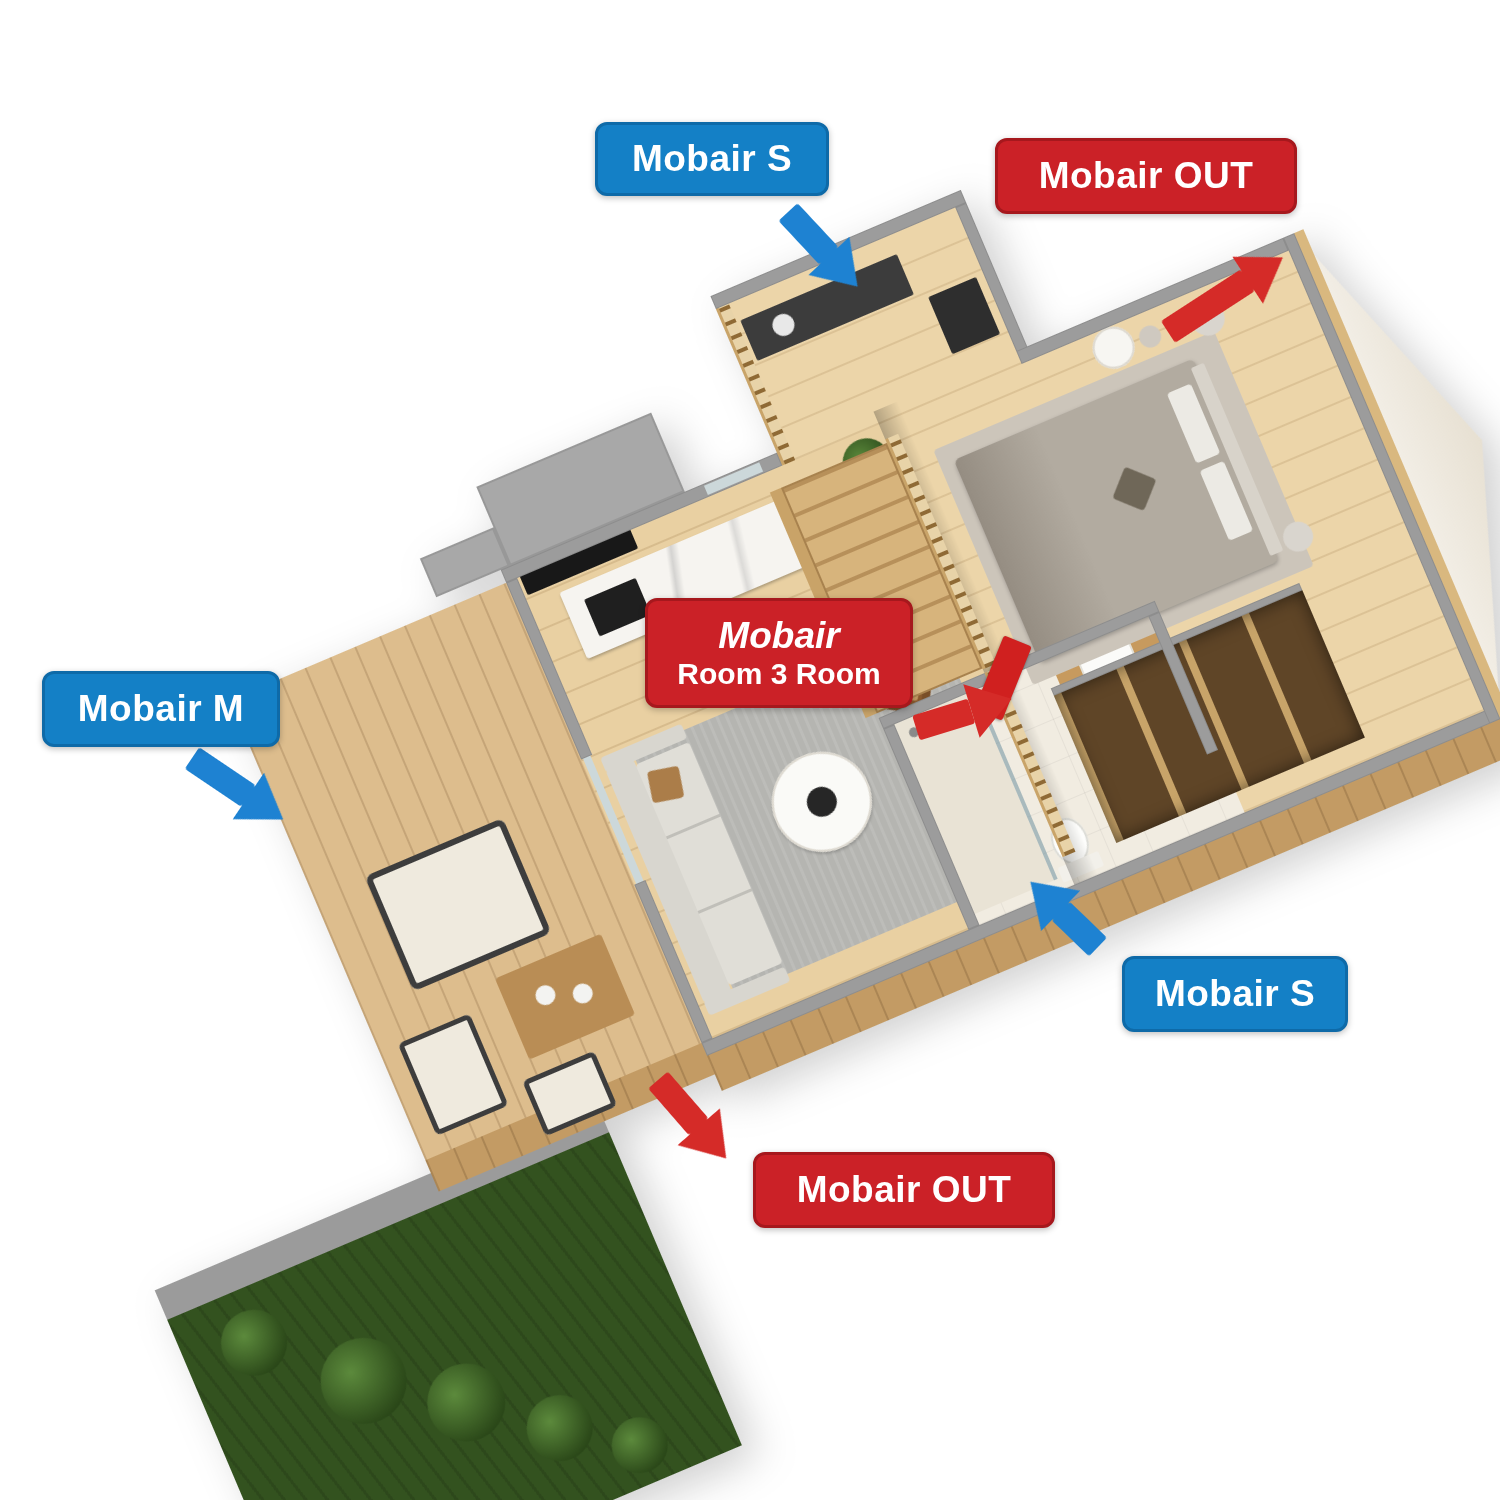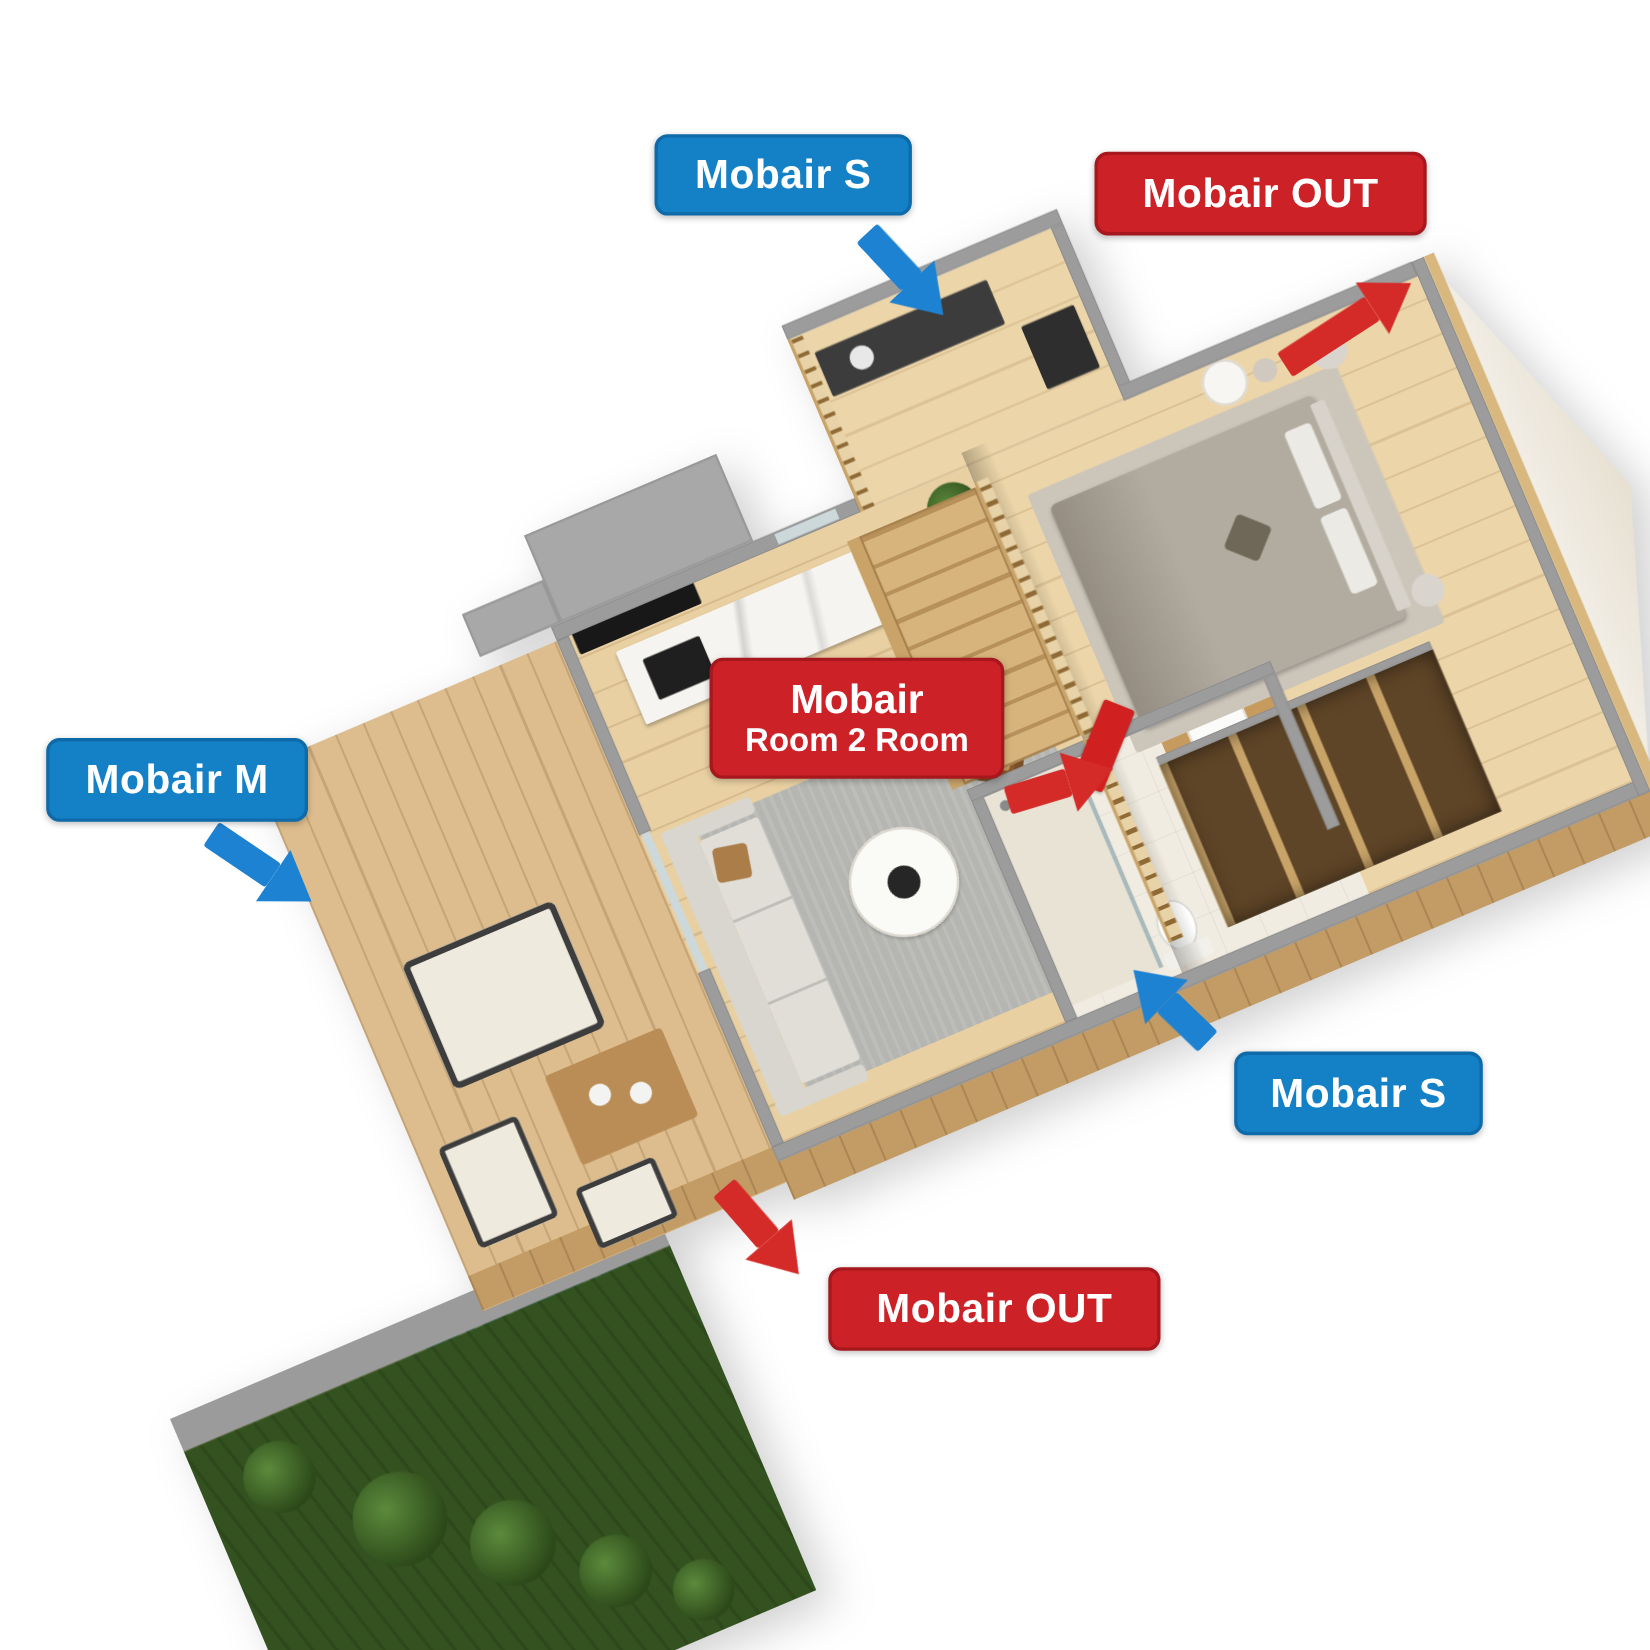--- a/index.html
+++ b/index.html
@@ -39,21 +39,21 @@
   .wardrobe{background:#5f4527;background-image:repeating-linear-gradient(90deg, #c8a469 0 8px, transparent 8px 68px);box-shadow:inset 0 0 18px rgba(0,0,0,0.55);}
   
   .badge{
     position:absolute;display:flex;flex-direction:column;align-items:center;justify-content:center;
     color:#fff;font-weight:bold;text-align:center;border-radius:12px;
     border:3px solid transparent;box-shadow:0 2px 6px rgba(0,0,0,0.25);
     z-index:10;line-height:1.1;
   }
   .badge.blue{background:var(--badge-blue);border-color:var(--badge-blue-border);}
   .badge.red{background:var(--badge-red);border-color:var(--badge-red-border);}
-  .badge .l1{font-size:37px;}
+  .badge .l1{font-size:37px;font-style:italic;}
   .badge .l2{font-size:30px;}
   .badge-single{font-size:37px;letter-spacing:0.5px;}
   
   .arrow{position:absolute;height:56px;display:flex;align-items:center;transform-origin:0 50%;z-index:9;}
   .arrow .shaft{height:26px;border-radius:3px;}
   .arrow .head{width:0;height:0;border-top:28px solid transparent;border-bottom:28px solid transparent;}
   .arrow.blue .shaft{background:var(--arrow-blue);}
   .arrow.blue .head{border-left:42px solid var(--arrow-blue);}
   .arrow.red .shaft{background:var(--arrow-red);}
   .arrow.red .head{border-left:42px solid var(--arrow-red);}
@@ -193,20 +193,20 @@
   <span class="badge-single">Mobair S</span>
 </div>
 <div class="badge red" style="left:995px;top:138px;width:296px;height:70px;">
   <span class="badge-single">Mobair OUT</span>
 </div>
 <div class="badge blue" style="left:42px;top:671px;width:232px;height:70px;">
   <span class="badge-single">Mobair M</span>
 </div>
 <div class="badge red" style="left:645px;top:598px;width:262px;height:104px;">
   <span class="l1">Mobair</span>
-  <span class="l2">Room 2 Room</span>
+  <span class="l2">Room 3 Room</span>
 </div>
 <div class="badge blue" style="left:1122px;top:956px;width:220px;height:70px;">
   <span class="badge-single">Mobair S</span>
 </div>
 <div class="badge red" style="left:753px;top:1152px;width:296px;height:70px;">
   <span class="badge-single">Mobair OUT</span>
 </div>
 
 </body></html>

